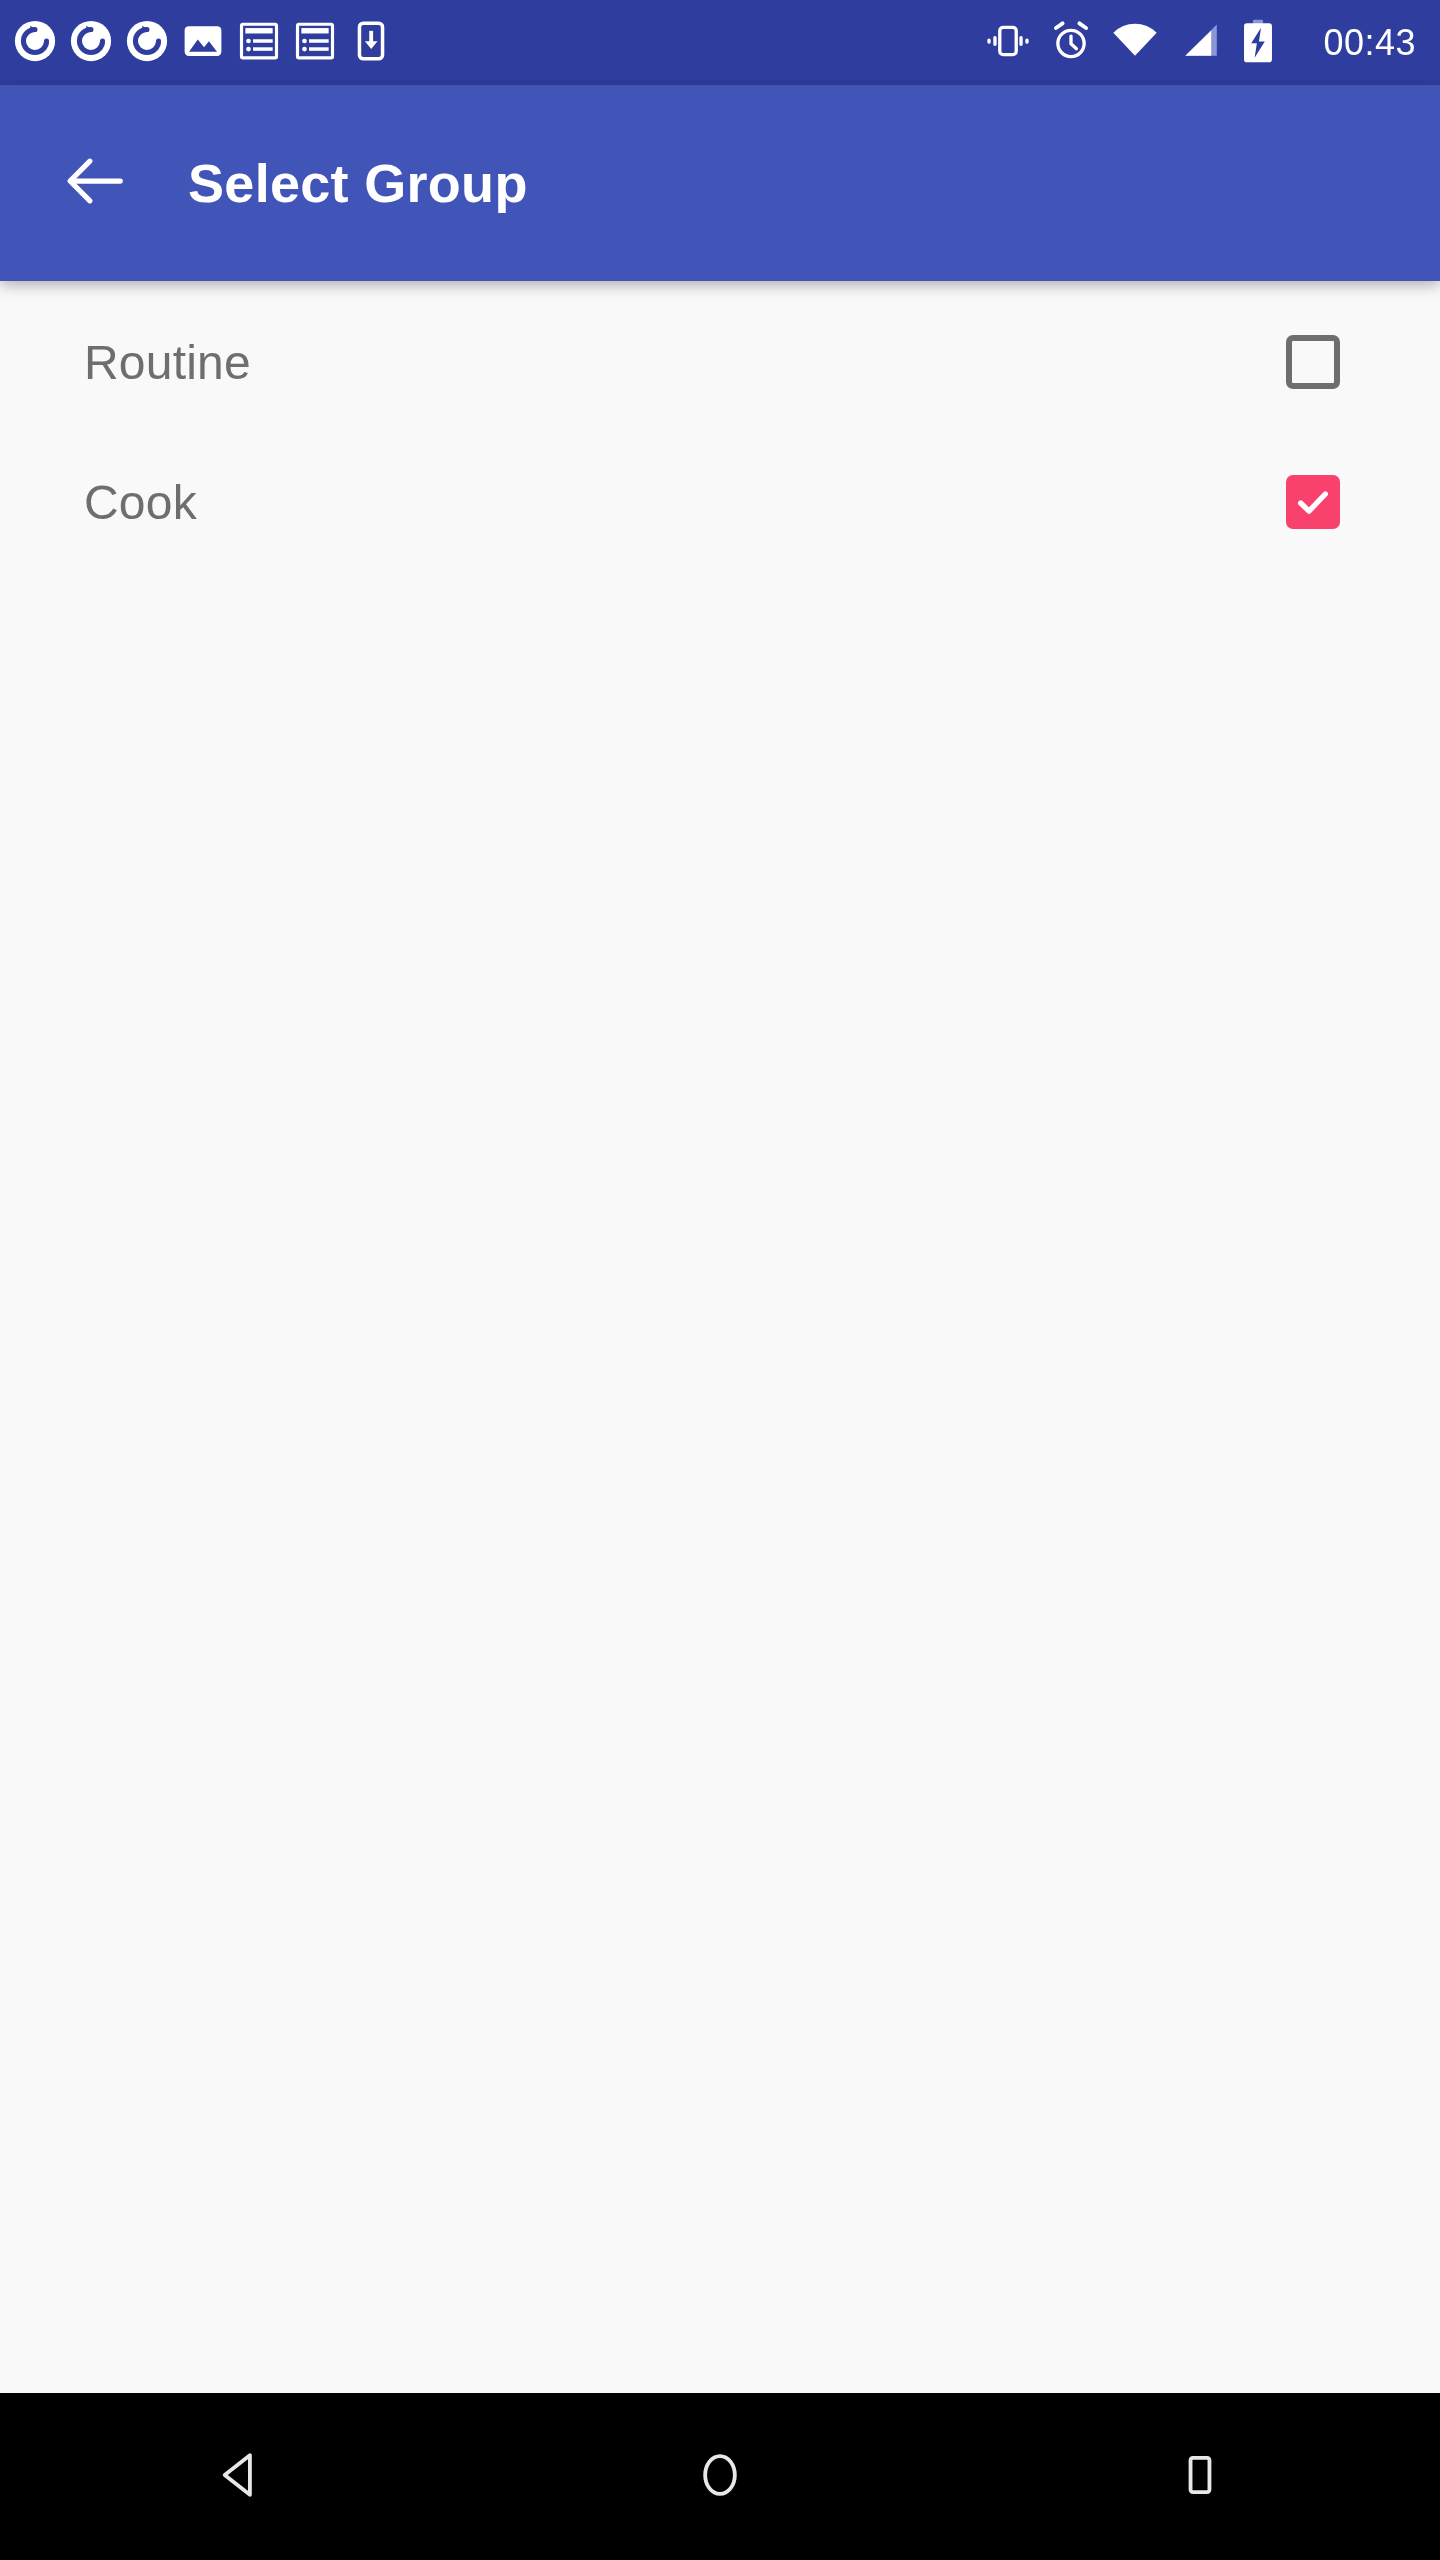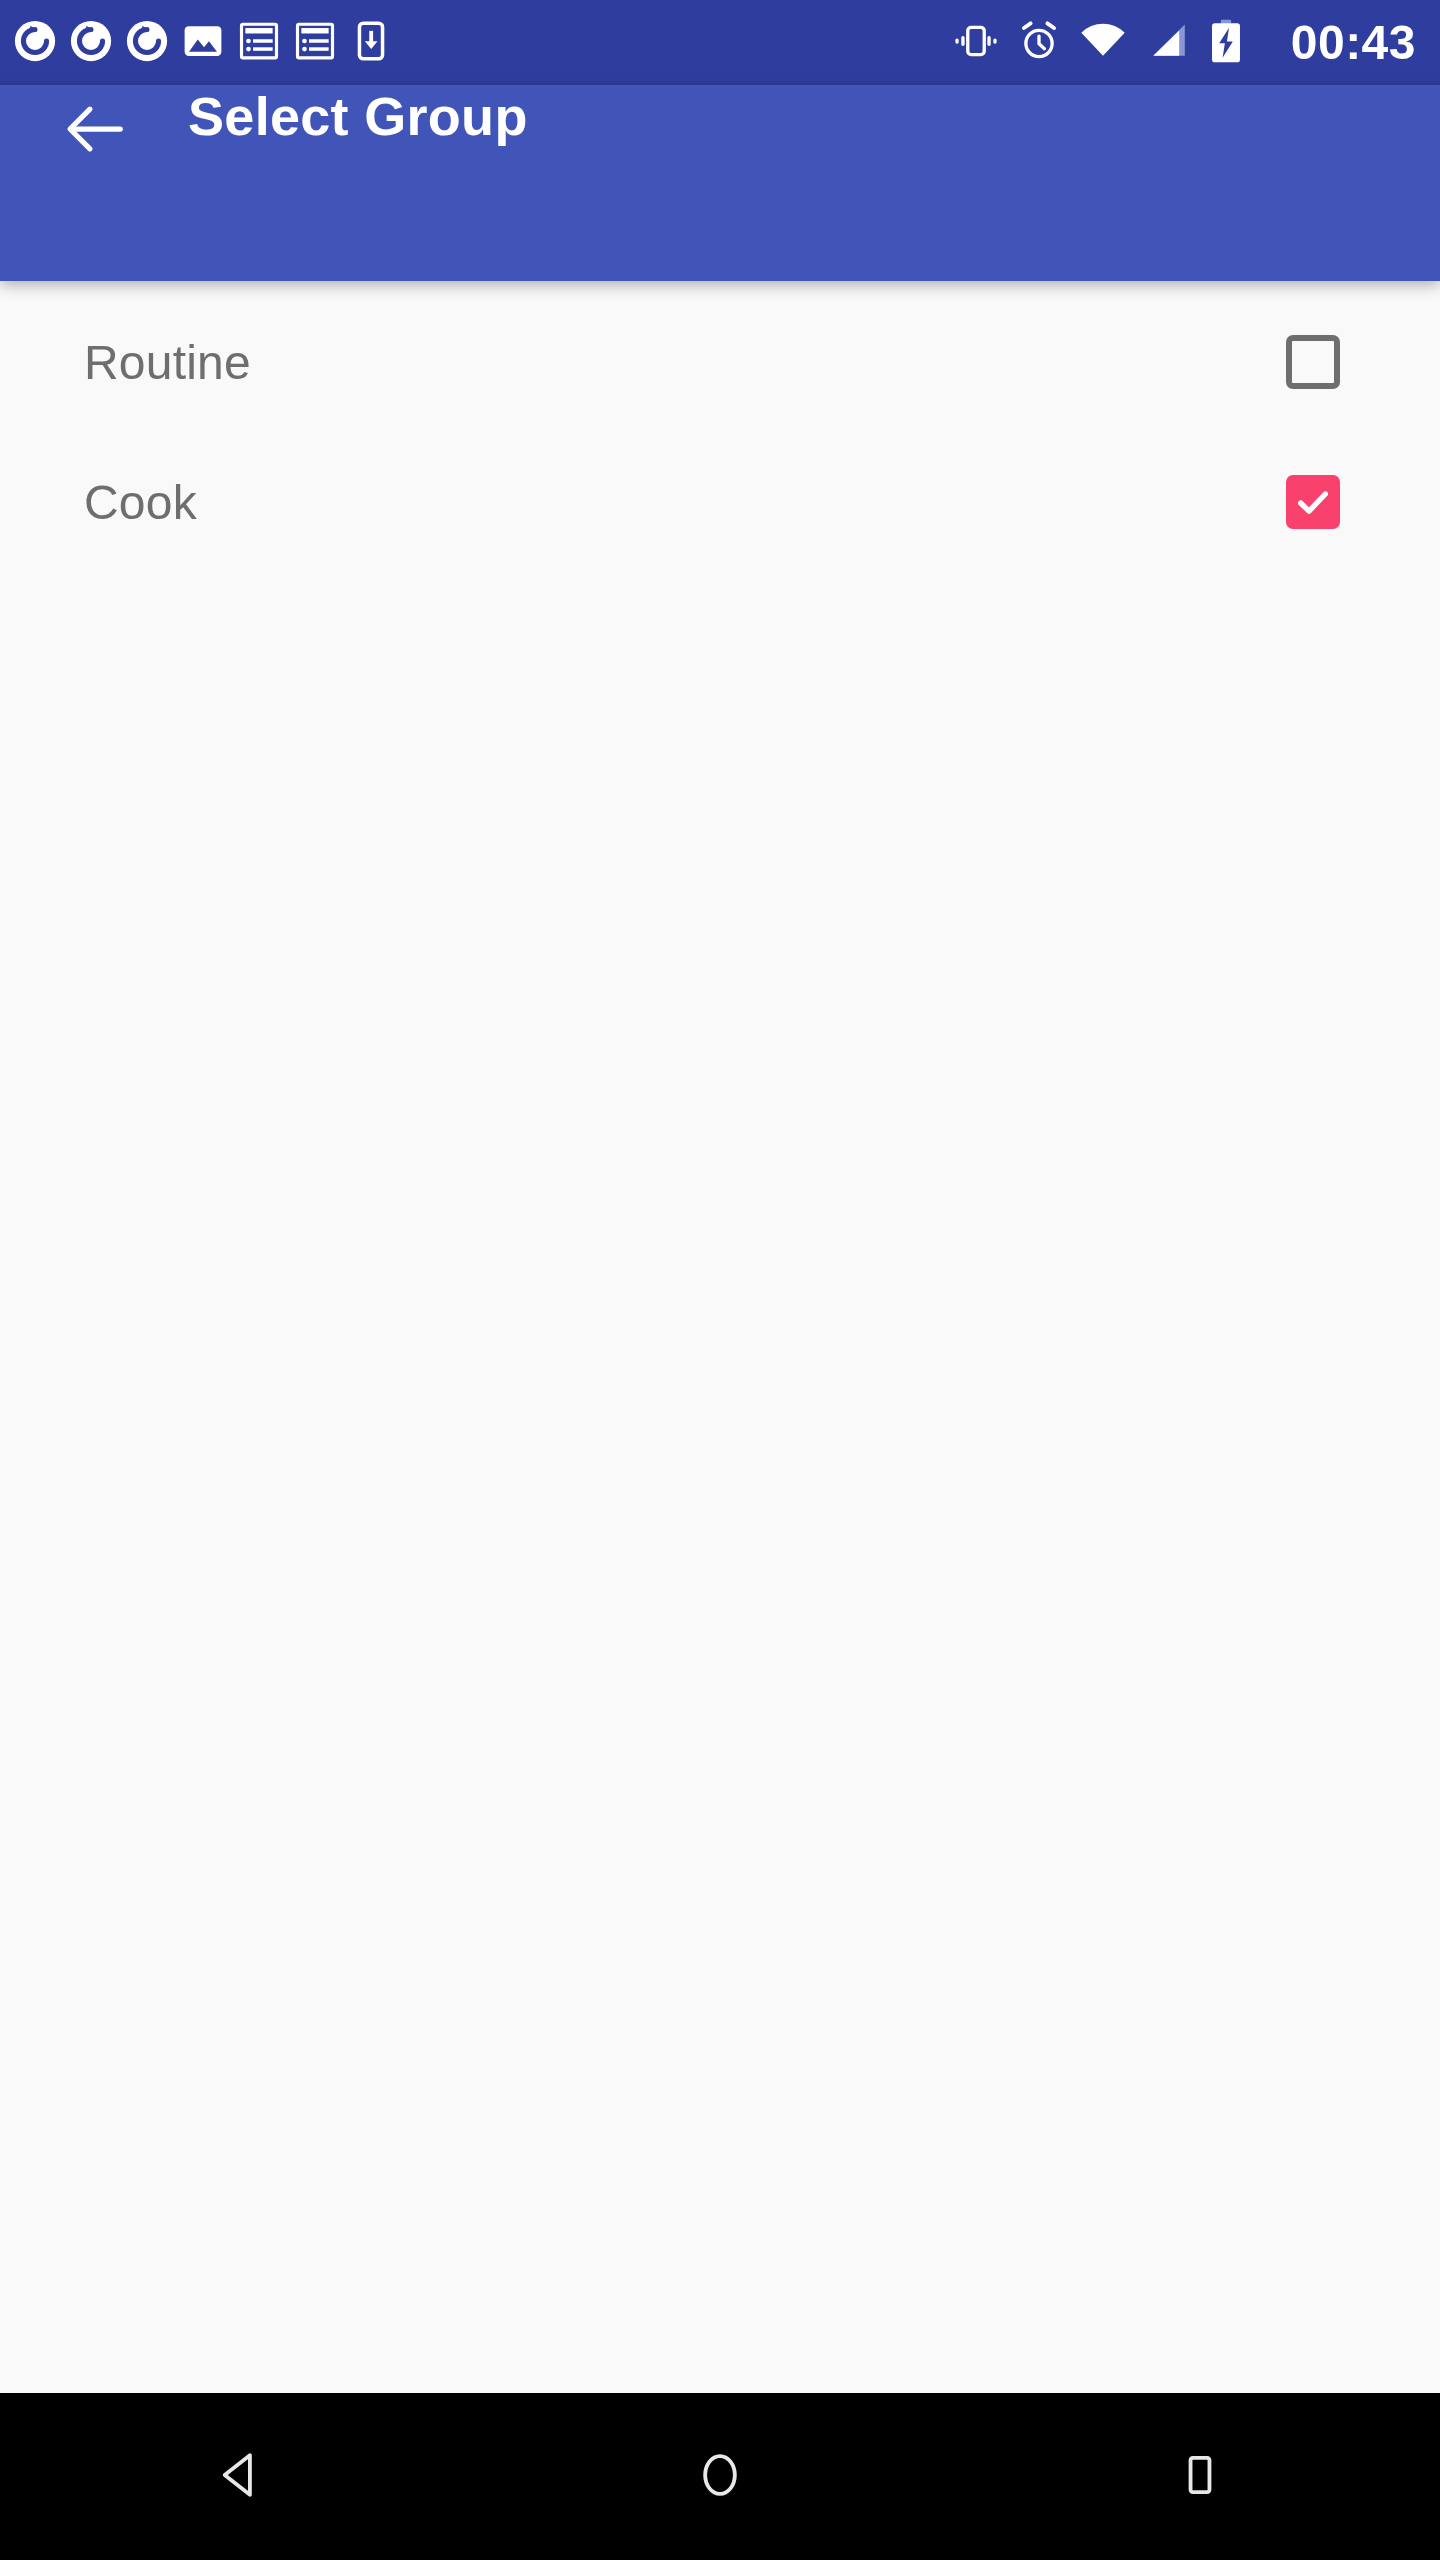--- a/index.html
+++ b/index.html
@@ -16,31 +16,31 @@
     position:absolute; top:0; left:0;
     width:1440px; height:85px;
     background:#2F3E9E;
     display:flex; align-items:center;
     padding:0 24px 0 14px;
   }
   #status-left { display:flex; align-items:center; gap:14px; }
   #status-right { margin-left:auto; display:flex; align-items:center; gap:18px; }
   .sicon { display:block; }
   #status-clock {
-    color:#FFFFFF; font-size:48px; font-weight:700;
+    color:#FFFFFF; font-size:36px; font-weight:400;
     letter-spacing:0.5px; margin-left:30px; line-height:1;
     font-family:"Liberation Sans", sans-serif;
   }
 
   
   #app-bar {
     position:absolute; top:85px; left:0;
     width:1440px; height:196px;
     background:#4155B8;
-    display:flex; align-items:flex-start;
+    display:flex; align-items:center;
     box-shadow:0 4px 14px rgba(0,0,0,0.30);
     z-index:5;
   }
   #back-button {
     width:92px; height:92px; margin-left:48px;
     display:flex; align-items:center; justify-content:center;
     cursor:pointer;
   }
   #app-bar-title {
     color:#FFFFFF; font-size:54px; font-weight:bold;

